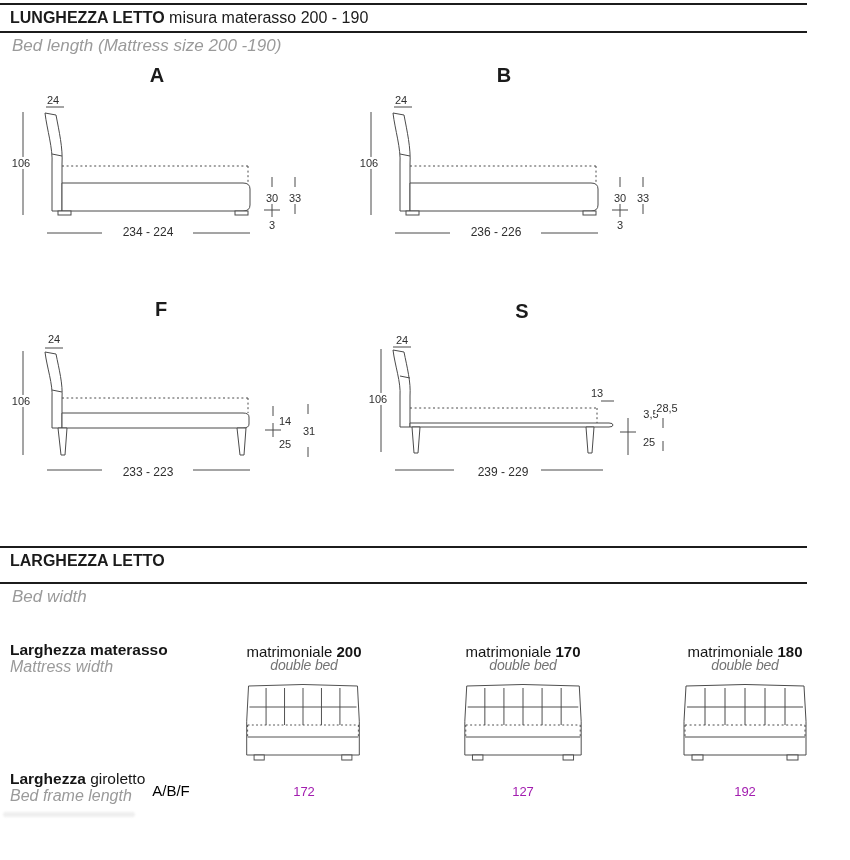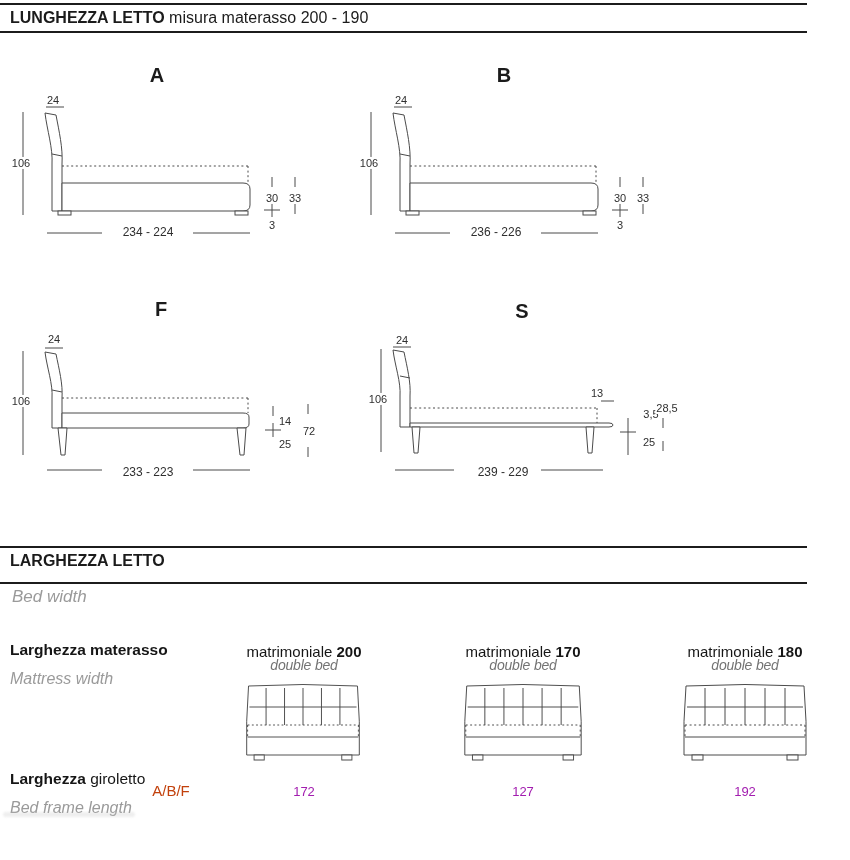--- a/index.html
+++ b/index.html
@@ -15,36 +15,37 @@
   .dimlen{font-size:12px;}
   .diagram{position:absolute;overflow:visible;}
   .diagram path,.diagram line,.diagram rect{stroke:#4b4b4b;stroke-width:1;fill:none;}
   .diagram .fillw{fill:#fff;}
   .diagram .dot{stroke-dasharray:2,2.6;}
   .hdr1{font-size:15px;color:#161616;}
   .hdr1 .bold{font-weight:bold;}
   .hdr2{font-size:14px;font-style:italic;color:#737373;letter-spacing:-0.2px;}
   .val{font-size:13px;color:#a21caf;}
   .rowlab{position:absolute;left:10px;font-size:15.5px;font-weight:bold;color:#161616;white-space:nowrap;}
-  .rowsub{position:absolute;left:10px;font-size:16px;font-style:italic;color:#9a9a9a;white-space:nowrap;margin-top:12px;}
-  .models{font-size:15px;color:#c2410c;}
+  .rowsub{position:absolute;left:10px;font-size:16px;font-style:italic;color:#9a9a9a;white-space:nowrap;}
+  .models{font-size:15px;color:#000000;}
   .faded-strip{position:absolute;left:3px;top:812px;width:132px;height:5px;background:#c9c9c9;
                opacity:.3;filter:blur(1px);border-radius:2px;}
 </style>
 </head>
 <body>
 
 <div class="page">
 
   <div class="rule" style="top:3px"></div>
   <div class="sec-title" style="top:9px">
     <span class="bold">LUNGHEZZA LETTO</span>
     <span>misura materasso 200 - 190</span>
   </div>
   <div class="rule" style="top:31px"></div>
+  <div class="sec-sub" style="top:36px">Bed length (Mattress size 200 -190)</div>
 
   <div class="ctr bed-label" style="left:157px;top:75px">A</div>
   <svg class="diagram" style="left:10px;top:88px" width="310" height="160" viewBox="0 0 310 160">
     <path d="M36,19 L54,19"></path>
     <path class="fillw" d="M35,25 C37,42 43,60 42,76 L42,123 L52,123 L52,76 C53,60 49,43 46,27 Z"></path>
     <path d="M42,66 L52,68"></path>
     <path class="dot" d="M52,78 H238 M238,78 V95"></path>
     <path class="fillw" d="M52,95 H233 Q240,95 240,101 V117 Q240,123 233,123 H52 Z"></path>
     <rect class="fillw" x="48" y="123" width="13" height="4"></rect>
     <rect class="fillw" x="225" y="123" width="13" height="4"></rect>
@@ -92,21 +93,21 @@
     <path class="fillw" d="M227,128 L236,128 L234,155 L230,155 Z"></path>
     <path d="M13,51 V155"></path>
     <path d="M263,106 V116 M255,130 H271 M263,123 V137"></path>
     <path d="M298,104 V114 M298,147 V157"></path>
     <path d="M37,170 H92 M183,170 H240"></path>
   </svg>
   <span class="ctr dim" style="left:54px;top:339px">24</span>
   <span class="ctr dim" style="left:21px;top:401px">106</span>
   <span class="ctr dim" style="left:285px;top:421px">14</span>
   <span class="ctr dim" style="left:285px;top:444px">25</span>
-  <span class="ctr dim" style="left:309px;top:431px">72</span>
+  <span class="ctr dim" style="left:309px;top:431px">31</span>
   <span class="ctr dim dimlen" style="left:148px;top:473px">233 - 223</span>
 
   <div class="ctr bed-label" style="left:522px;top:311px">S</div>
   <svg class="diagram" style="left:358px;top:300px" width="330" height="175" viewBox="0 0 330 175">
     <path d="M35,47 L53,47"></path>
     <path class="fillw" d="M35,50 C37,66 43,82 42,96 L42,127 L52,127 L52,96 C53,82 49,67 46,52 Z"></path>
     <path d="M42,76 L52,78"></path>
     <path class="dot" d="M52,108 H239 M239,108 V123"></path>
     <path d="M243,101 H256"></path>
     <path class="fillw" d="M52,123 H251 Q255,123 255,125 Q255,127 251,127 H52 Z"></path>

